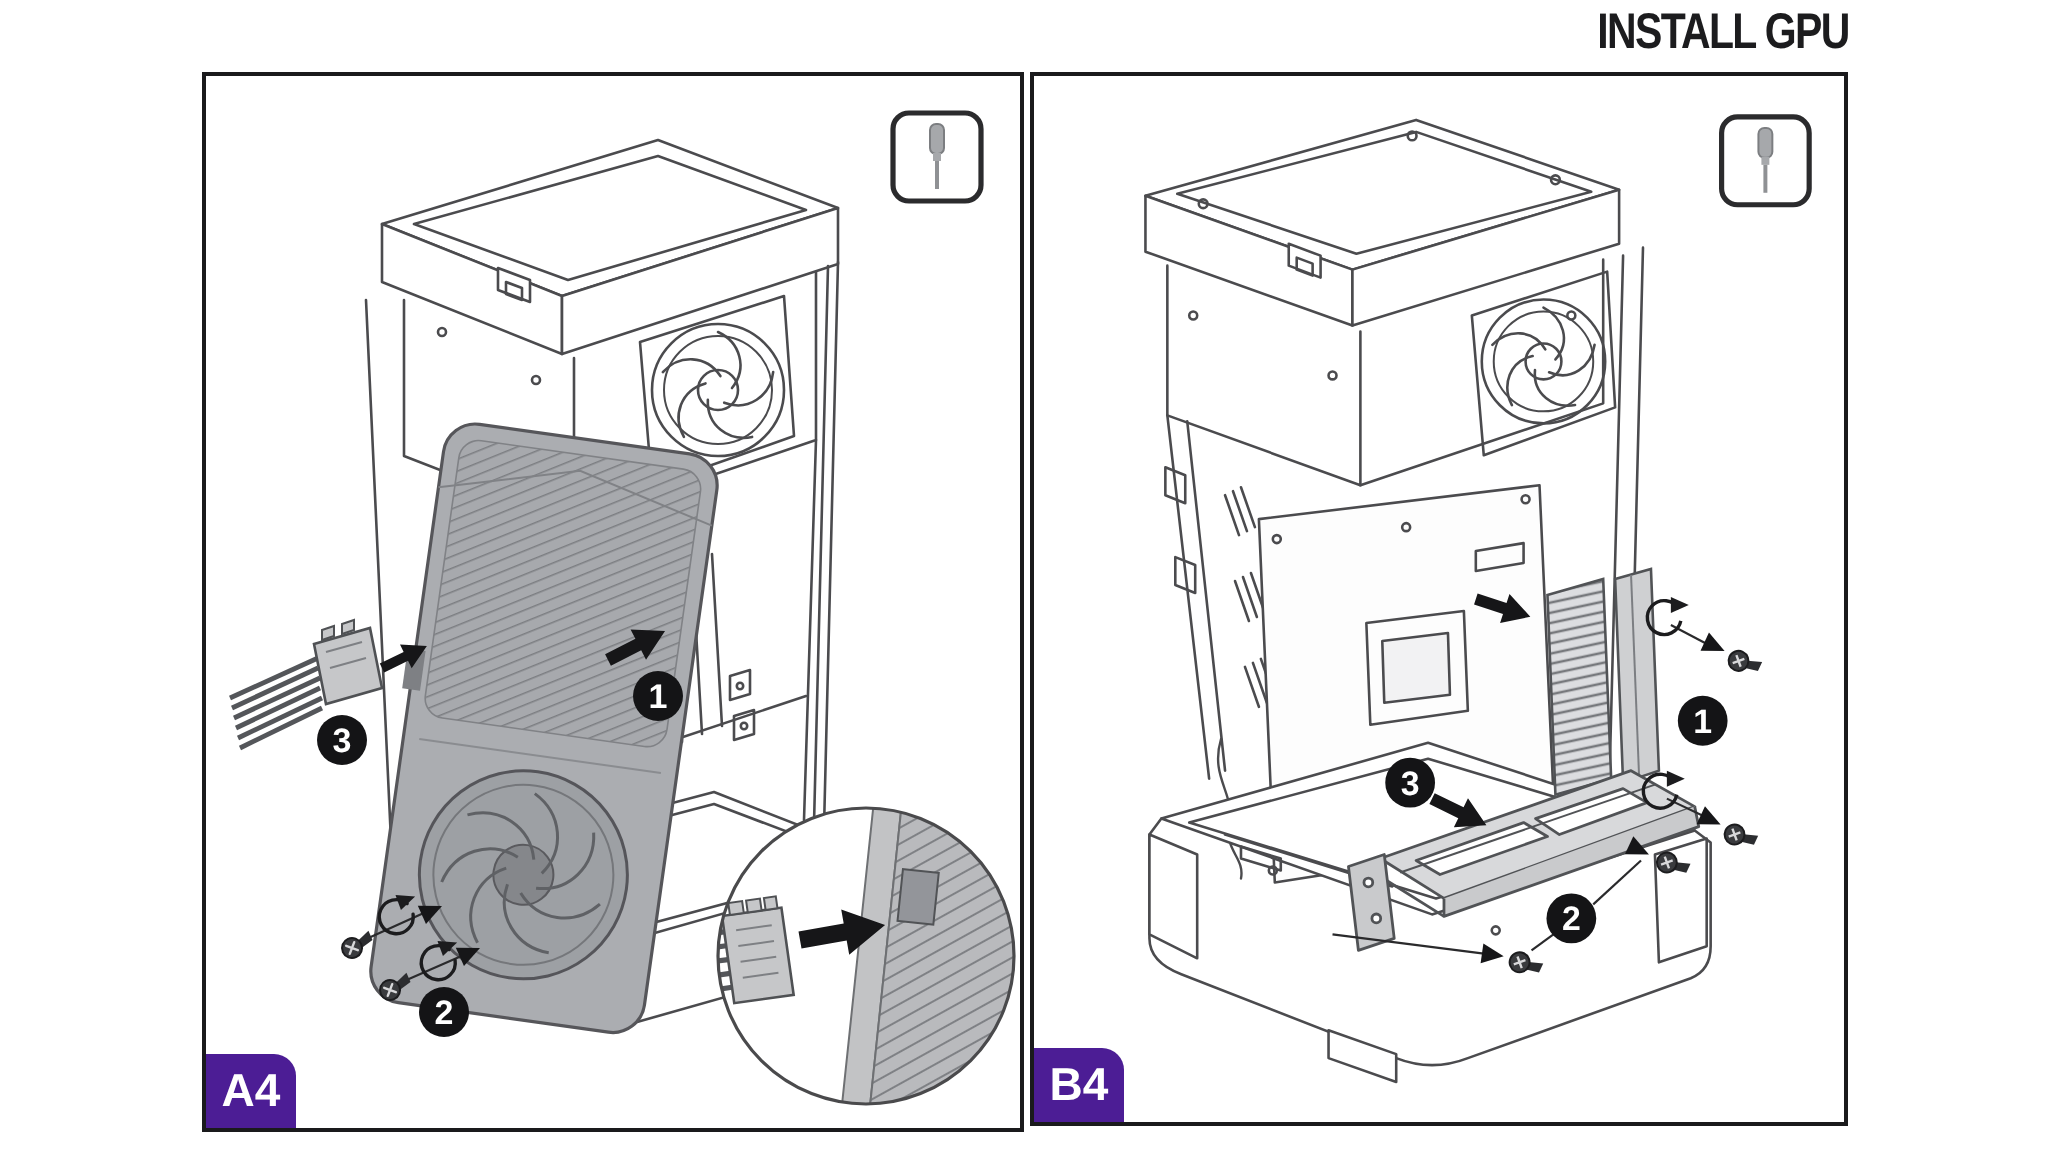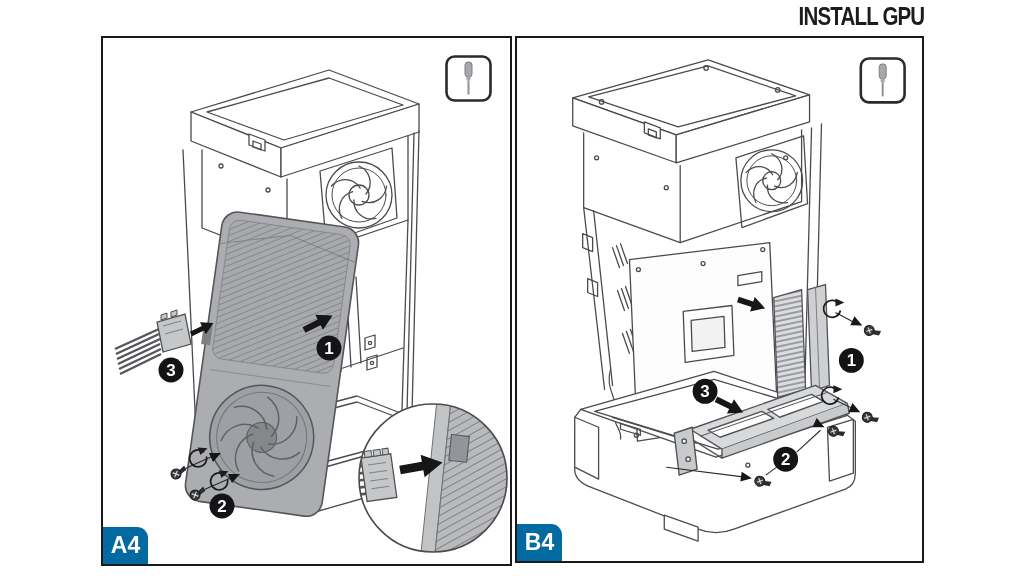--- a/index.html
+++ b/index.html
@@ -5,21 +5,21 @@
   html,body{margin:0;padding:0;background:#ffffff;}
   body{width:1024px;height:576px;position:relative;overflow:hidden;
        font-family:"Liberation Sans",sans-serif;-webkit-font-smoothing:antialiased;}
   .page-title{position:absolute;top:2px;right:100px;font-size:25px;font-weight:800;
        color:#1c1c1e;letter-spacing:-1px;transform:scaleX(0.82);transform-origin:100% 50%;
        white-space:nowrap;}
   .panel{position:absolute;background:#ffffff;border:2px solid #1a1a1c;box-sizing:border-box;}
   .panel-a{left:101px;top:36px;width:411px;height:530px;}
   .panel-b{left:515px;top:36px;width:409px;height:527px;}
   .panel svg.scene{position:absolute;left:0;top:0;width:100%;height:100%;}
-  .panel-tab{position:absolute;left:0;bottom:0;width:45px;height:37px;background:#0369a1;
+  .panel-tab{position:absolute;left:0;bottom:0;width:45px;height:37px;background:#4c1d95;
        color:#ffffff;font-size:23px;font-weight:700;border-top-right-radius:11px;
        display:flex;align-items:center;justify-content:center;letter-spacing:0;}
   svg text.badge-num{font-family:"Liberation Sans",sans-serif;font-weight:700;font-size:17px;fill:#ffffff;}
 </style>
 </head>
 <body>
 
 <svg width="0" height="0" style="position:absolute" aria-hidden="true">
   <defs>
     <pattern id="finsA" width="5.5" height="5.5" patternUnits="userSpaceOnUse" patternTransform="rotate(60)">

